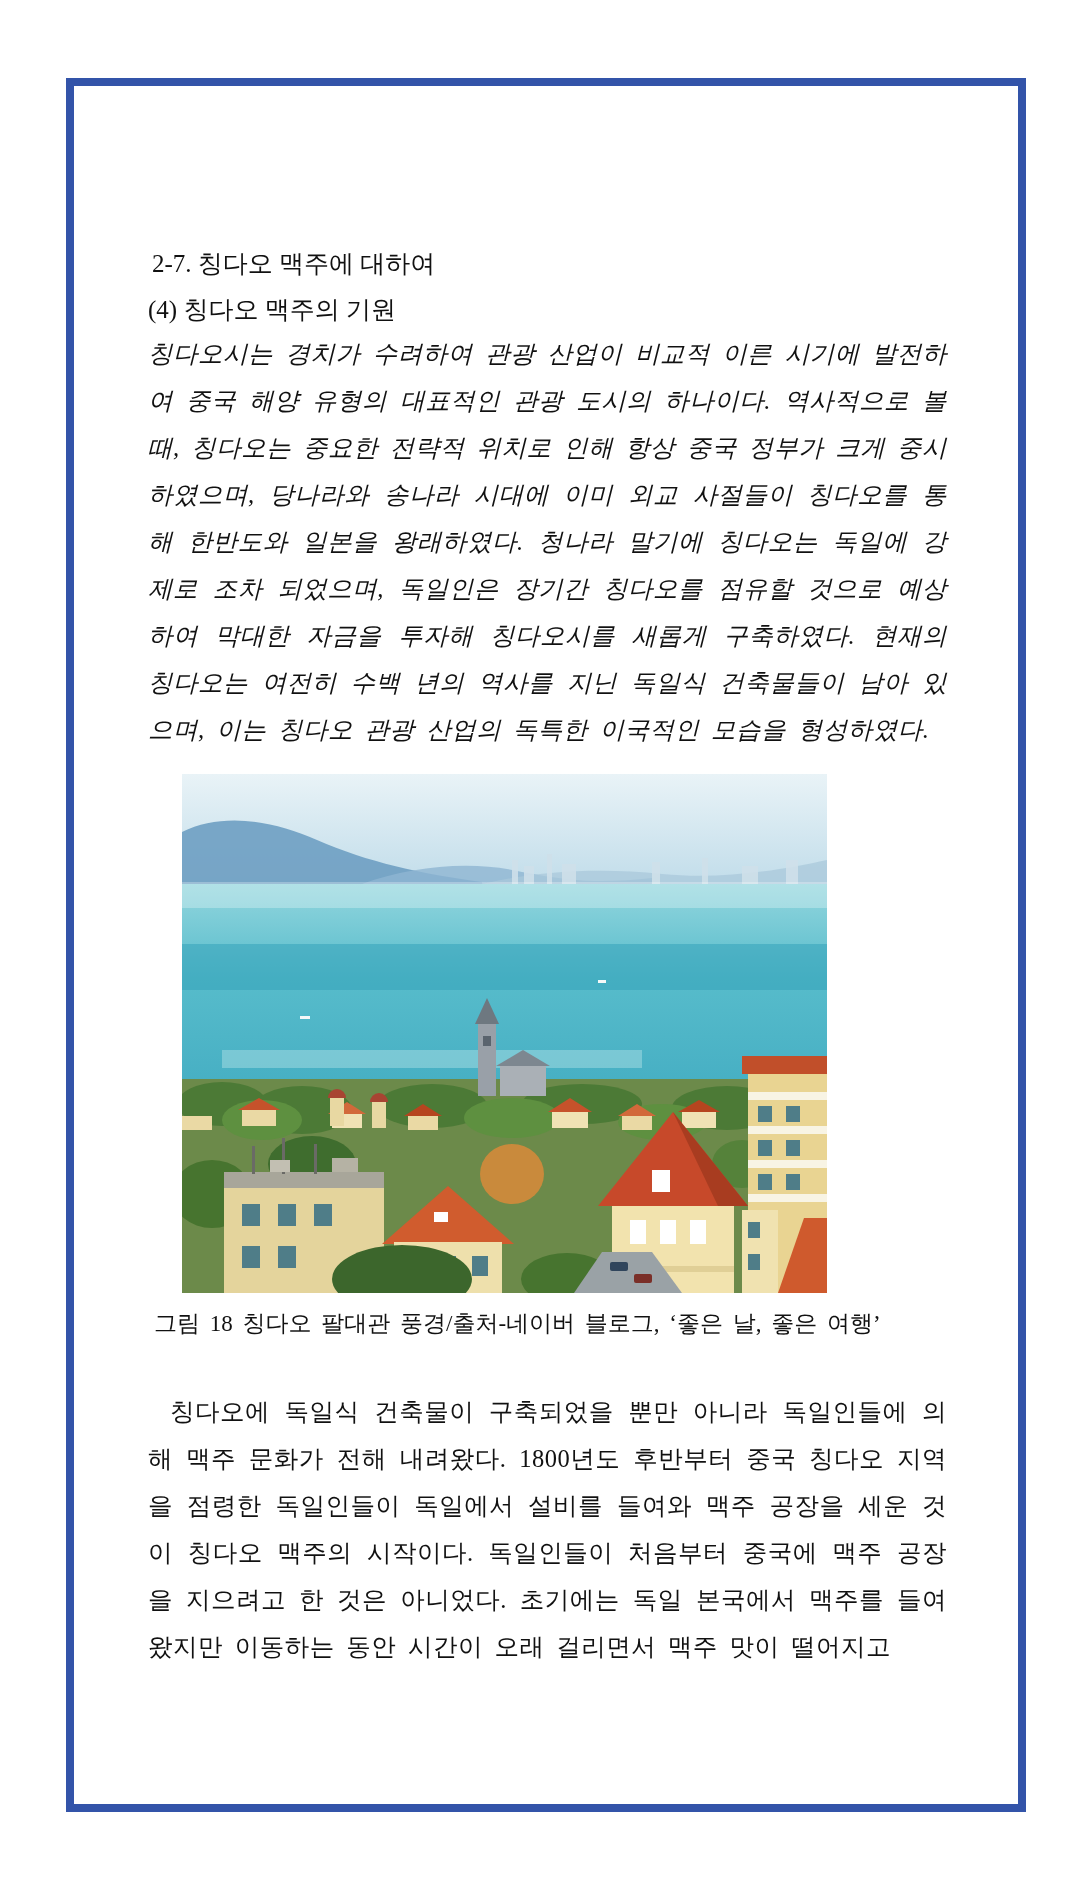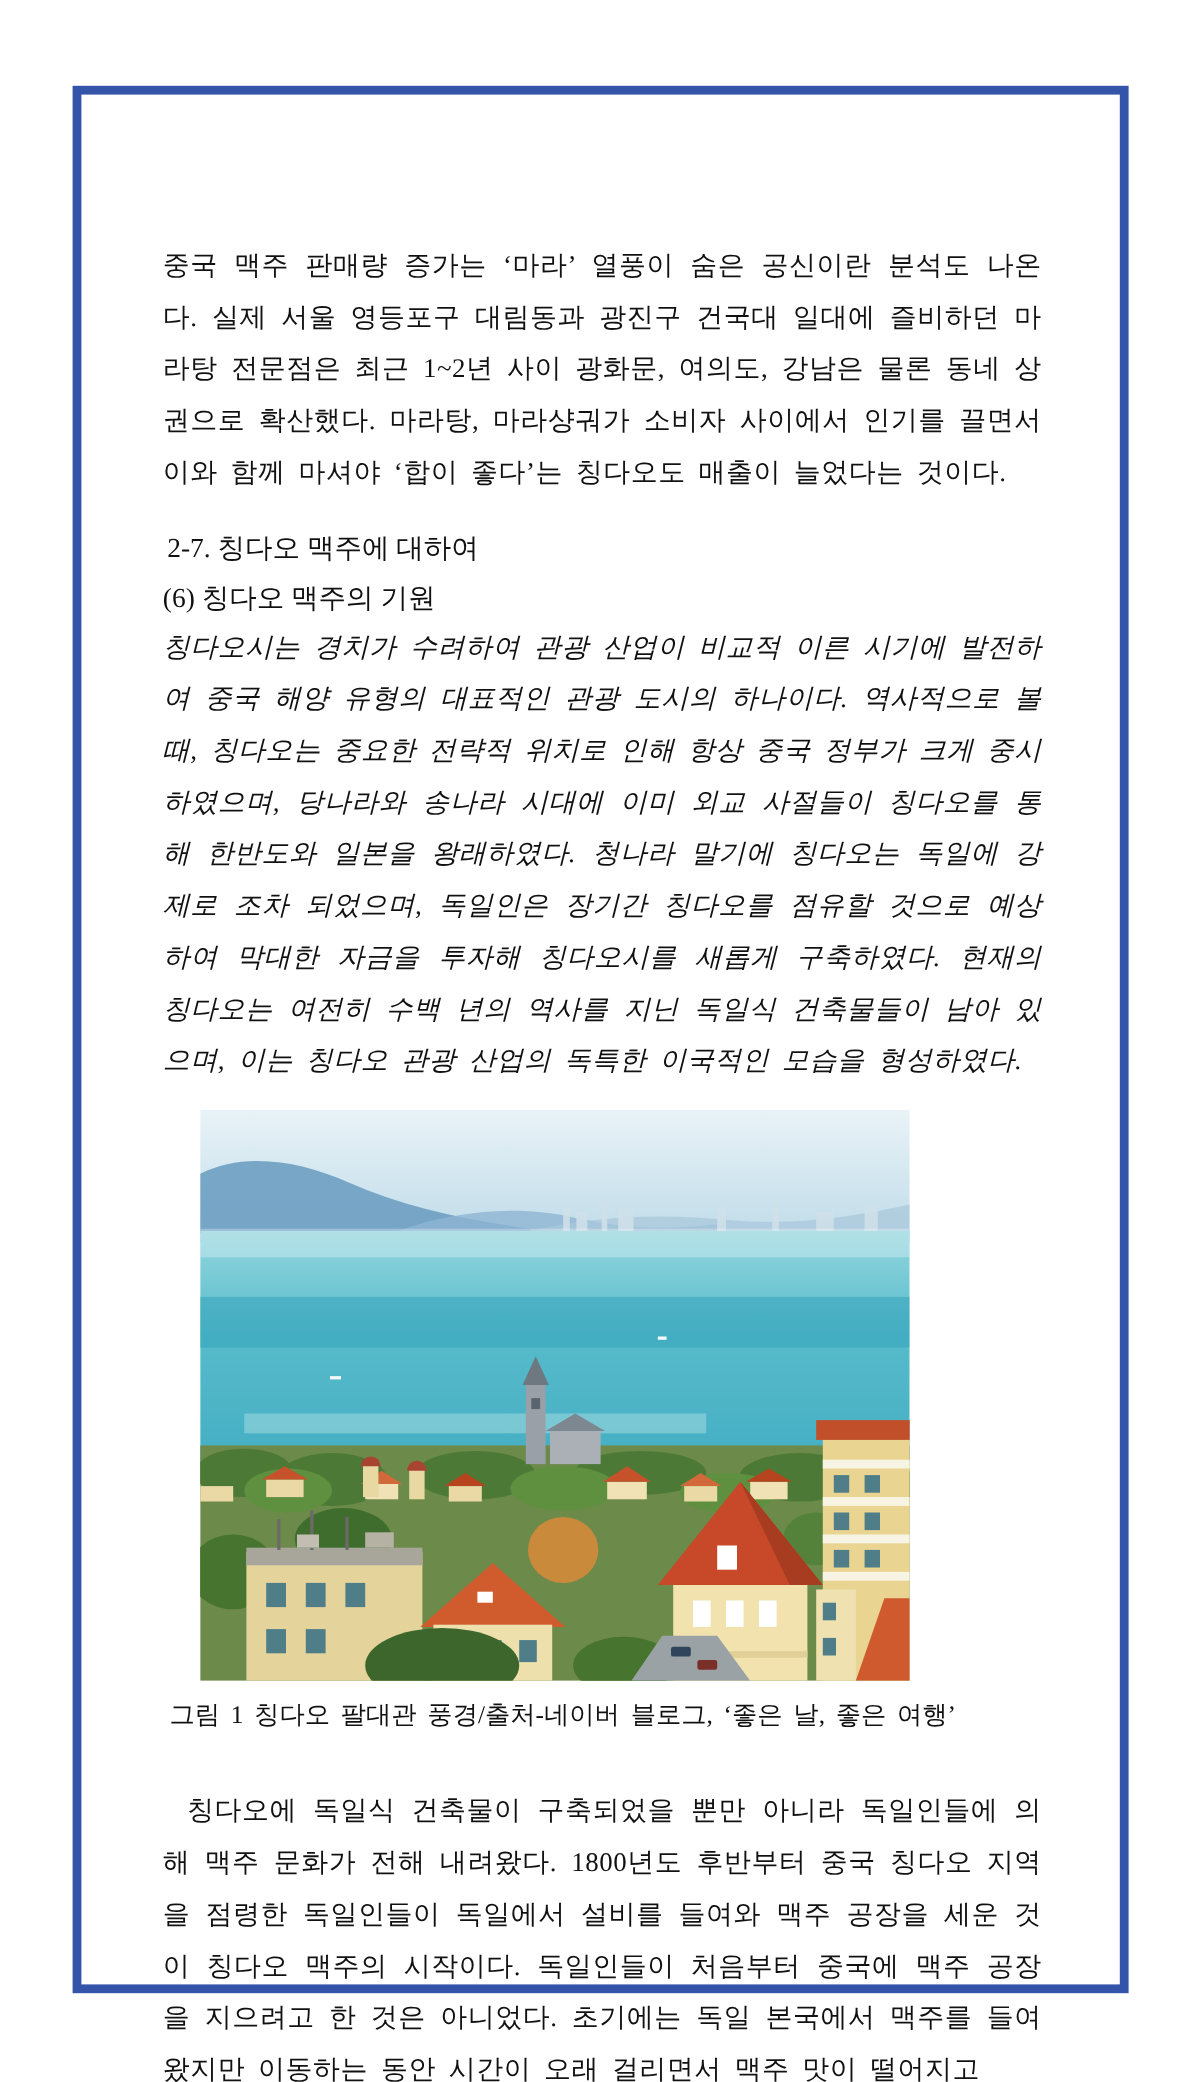--- a/index.html
+++ b/index.html
@@ -77,26 +77,25 @@
     text-indent:22px;
   }
 </style>
 </head>
 <body>
 
 <div class="page-frame"></div>
 
 <div class="content">
 
-  <p class="body-text">중국 맥주 판매량 증가는 ‘마라’ 열풍이 숨은 공신이란 분석도 나온다. 실제 서울 영등포구 대림동과 광진구 건국대 일대에 즐비하던 마라탕 전문점은 최근 1~2년 사이 광화문, 여의도, 강남은 물론 동네 상권으로 확산했다. 마라탕, 마라샹궈가 소비자 사이에서 인기를 끌면서 이와 함께 마셔야 ‘합이 좋다’는 칭다오도 매출이 늘었다는 것이다.</p>
 
 
   <h2 class="subsection-heading">2-7. 칭다오 맥주에 대하여</h2>
 
-  <h3 class="item-heading">(6) 칭다오 맥주의 기원</h3>
+  <h3 class="item-heading">(4) 칭다오 맥주의 기원</h3>
 
   <p class="body-text after-item">칭다오시는 경치가 수려하여 관광 산업이 비교적 이른 시기에 발전하여 중국 해양 유형의 대표적인 관광 도시의 하나이다. 역사적으로 볼 때, 칭다오는 중요한 전략적 위치로 인해 항상 중국 정부가 크게 중시하였으며, 당나라와 송나라 시대에 이미 외교 사절들이 칭다오를 통해 한반도와 일본을 왕래하였다. 청나라 말기에 칭다오는 독일에 강제로 조차 되었으며, 독일인은 장기간 칭다오를 점유할 것으로 예상하여 막대한 자금을 투자해 칭다오시를 새롭게 구축하였다. 현재의 칭다오는 여전히 수백 년의 역사를 지닌 독일식 건축물들이 남아 있으며, 이는 칭다오 관광 산업의 독특한 이국적인 모습을 형성하였다.</p>
 
   <figure class="photo-figure">
     <svg class="photo-box" viewBox="0 0 645 519" preserveAspectRatio="none" xmlns="http://www.w3.org/2000/svg">
       <defs>
         <linearGradient id="skyGrad" x1="0" y1="0" x2="0" y2="1">
           <stop offset="0" stop-color="#e9f3f7"></stop>
           <stop offset="1" stop-color="#bedbe9"></stop>
         </linearGradient>
@@ -237,18 +236,18 @@
         <rect x="576" y="366" width="14" height="16" fill="#4f7d88"></rect>
         <rect x="604" y="366" width="14" height="16" fill="#4f7d88"></rect>
         <rect x="576" y="400" width="14" height="16" fill="#4f7d88"></rect>
         <rect x="604" y="400" width="14" height="16" fill="#4f7d88"></rect>
         <polygon points="596,519 622,444 645,444 645,519" fill="#cf5a2d"></polygon>
         <rect x="560" y="436" width="36" height="83" fill="#f0e2b0"></rect>
         <rect x="566" y="448" width="12" height="16" fill="#4f7d88"></rect>
         <rect x="566" y="480" width="12" height="16" fill="#4f7d88"></rect>
       </g>
     </svg>
-    <figcaption class="photo-caption">그림 1 칭다오 팔대관 풍경/출처-네이버 블로그, ‘좋은 날, 좋은 여행’</figcaption>
+    <figcaption class="photo-caption">그림 18 칭다오 팔대관 풍경/출처-네이버 블로그, ‘좋은 날, 좋은 여행’</figcaption>
   </figure>
 
   <p class="body-text last-paragraph">칭다오에 독일식 건축물이 구축되었을 뿐만 아니라 독일인들에 의해 맥주 문화가 전해 내려왔다. 1800년도 후반부터 중국 칭다오 지역을 점령한 독일인들이 독일에서 설비를 들여와 맥주 공장을 세운 것이 칭다오 맥주의 시작이다. 독일인들이 처음부터 중국에 맥주 공장을 지으려고 한 것은 아니었다. 초기에는 독일 본국에서 맥주를 들여왔지만 이동하는 동안 시간이 오래 걸리면서 맥주 맛이 떨어지고</p>
 
 </div>
 
 </body></html>

